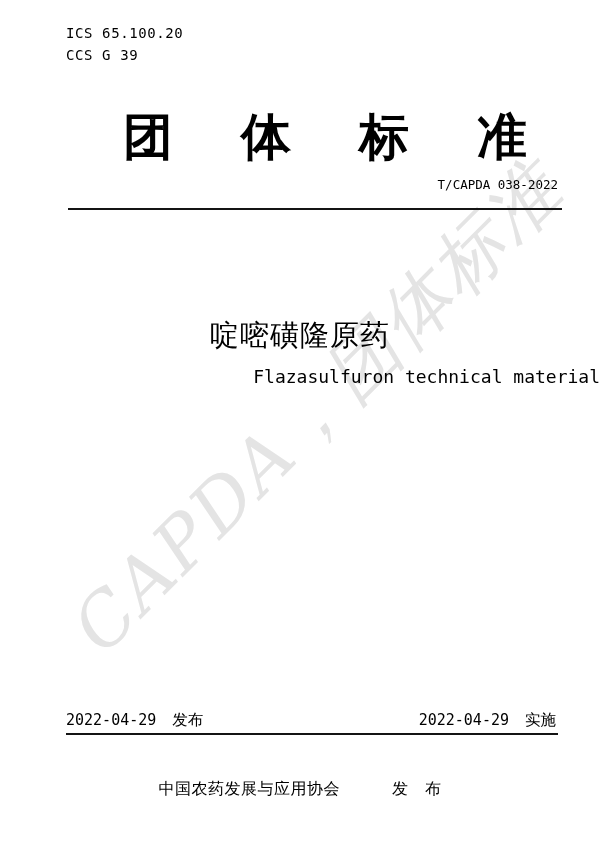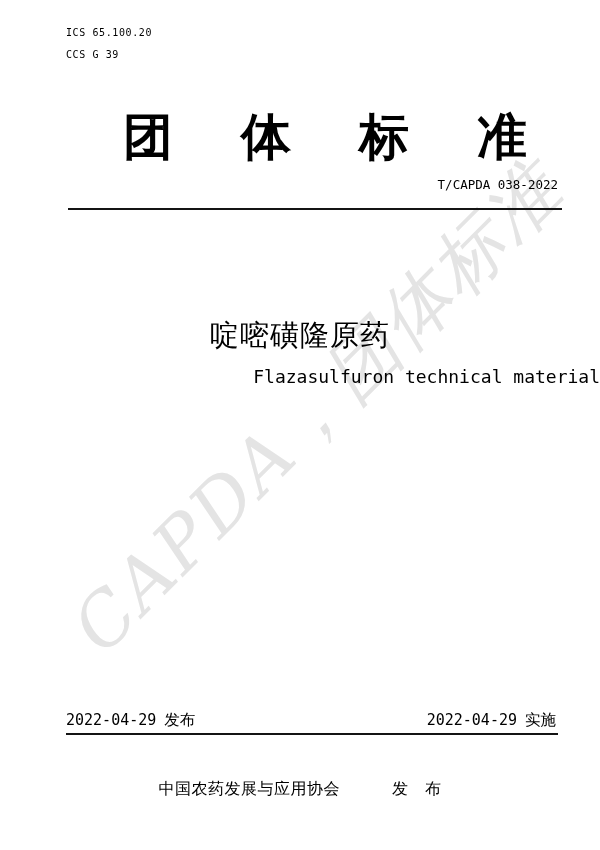--- a/index.html
+++ b/index.html
@@ -26,21 +26,21 @@
     white-space: nowrap;
     z-index: 0;
     user-select: none;
   }
 
   .content { position: absolute; inset: 0; z-index: 1; }
 
   .ics-block {
     position: absolute; left: 66px; top: 22px;
     font-family: "DejaVu Sans Mono", monospace;
-    font-size: 10px; letter-spacing: 0.6px;
+    font-size: 14px; letter-spacing: 0.6px;
     line-height: 22px;
   }
 
   .doc-title-row {
     position: absolute; left: 123px; top: 108px; width: 404px;
     display: flex; justify-content: space-between;
     font-size: 50px; font-weight: bold;
     font-family: "Liberation Sans", sans-serif;
     line-height: 58px;
   }
@@ -69,21 +69,21 @@
     text-align: right;
     font-family: "DejaVu Sans Mono", monospace;
     font-size: 18px;
   }
 
   .dates-row {
     position: absolute; left: 66px; right: 44px; top: 710px;
     display: flex; justify-content: space-between;
     font-size: 15.5px;
   }
-  .date-group { display: flex; gap: 8px; align-items: baseline; }
+  .date-group { display: flex; gap: 16px; align-items: baseline; }
   .date-num { font-family: "DejaVu Sans Mono", monospace; font-size: 15px; }
 
   .rule-bottom {
     position: absolute; left: 66px; right: 42px; top: 733px;
     border-top: 2px solid #141414; height: 0;
   }
 
   .publisher-row {
     position: absolute; left: 0; right: 0; top: 779px;
     display: flex; justify-content: center; align-items: baseline;

